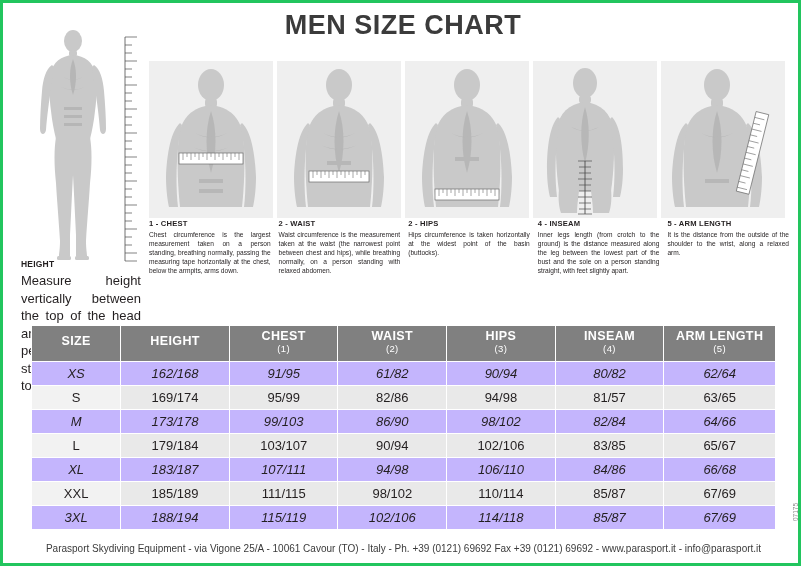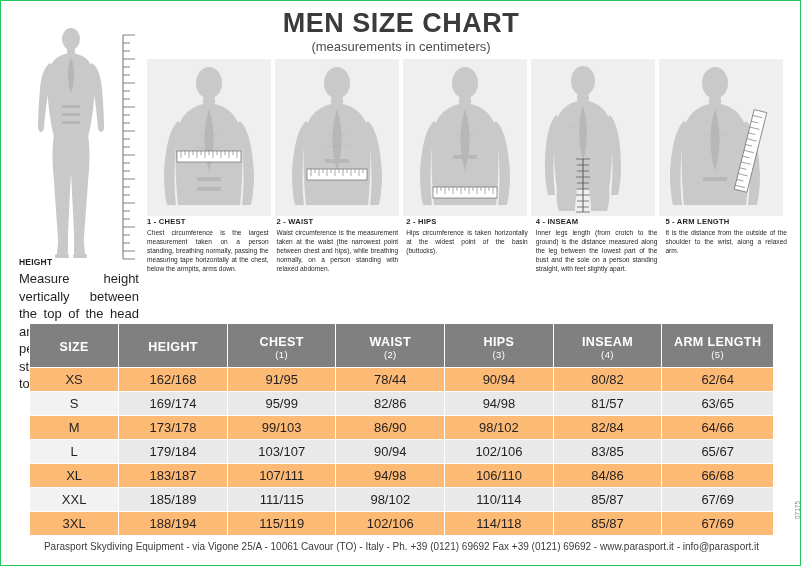--- a/index.html
+++ b/index.html
@@ -8,21 +8,21 @@
     width: 801px; height: 566px;
     background: #ffffff;
     font-family: "Liberation Sans", sans-serif;
     color: #231f20;
     overflow: hidden;
     position: relative;
   }
   .page {
     position: absolute; left: 0; top: 0; width: 801px; height: 566px;
     background: #ffffff;
-    border: 1px solid #22c55e;
+    border: 3px solid #22c55e;
   }
   
   .title-wrap {
     position: absolute; left: 150px; top: 8px; width: 500px; text-align: center;
   }
   .title {
     font-size: 27px; font-weight: bold; letter-spacing: 0.5px; color: #3b3b3b;
     line-height: 1.05;
   }
   .subtitle {
@@ -64,28 +64,28 @@
     position: absolute; left: 28px; top: 322px; width: 745px;
     border-collapse: collapse;
   }
   table.sizes th, table.sizes td {
     border: 1px solid #ffffff;
     text-align: center;
   }
   table.sizes thead th {
     background: #808080; color: #ffffff;
     font-size: 12.5px; font-weight: bold; letter-spacing: 0.4px;
-    padding: 12px 2px 7px 2px; line-height: 1.1;
+    padding: 4px 2px 7px 2px; line-height: 1.1;
   }
   table.sizes thead th .sub { display: block; font-size: 9.5px; font-weight: normal; }
   table.sizes tbody td {
     font-size: 13px; padding: 4px 2px; color: #231f20;
   }
   tbody tr.odd td { background: #e9e9e9; }
-  tbody tr.even td { background: #fdba74; }
+  tbody tr.even td { background: #c4b5fd; font-style: italic; }
   tbody td.size-col { background: #ffffff; }
   tbody tr.odd td.size-col { background: #f2f2f2; }
 
   
   .footer {
     position: absolute; left: 0; top: 540px; width: 801px; text-align: center;
     font-size: 10px; color: #3b3b3b;
   }
   .rotnum {
     position: absolute; right: 6px; top: 500px;
@@ -97,21 +97,20 @@
   .rule-line { stroke: #4d4d4d; stroke-width: 0.8; }
   .tape { fill: #ffffff; stroke: #6b6b6b; stroke-width: 0.7; }
 </style>
 </head>
 <body>
 
 <div class="page">
 
   <div class="title-wrap">
     <div class="title">MEN SIZE CHART</div>
-    <div class="subtitle">(measurements in centimeters)</div>
   </div>
 
   <div class="hero">
     <svg width="120" height="240" viewBox="0 0 120 240" aria-hidden="true">
 
       <g class="body-fill">
         <ellipse cx="52" cy="16" rx="9" ry="11"></ellipse>
         <rect x="48" y="25" width="8" height="7" rx="3"></rect>
         <path d="M52 30 C40 31 32 37 30 48 C28 58 28 72 30 86 C31 96 33 106 35 114
                  L69 114 C71 106 73 96 74 86 C76 72 76 58 74 48 C72 37 64 31 52 30 Z"></path>
@@ -436,21 +435,21 @@
           <span>ARM LENGTH</span>
           <span class="sub">(5)</span>
         </th>
       </tr>
     </thead>
     <tbody>
       <tr class="even">
         <td class="size-col">XS</td>
         <td>162/168</td>
         <td>91/95</td>
-        <td>78/44</td>
+        <td>61/82</td>
         <td>90/94</td>
         <td>80/82</td>
         <td>62/64</td>
       </tr>
       <tr class="odd">
         <td class="size-col">S</td>
         <td>169/174</td>
         <td>95/99</td>
         <td>82/86</td>
         <td>94/98</td>

